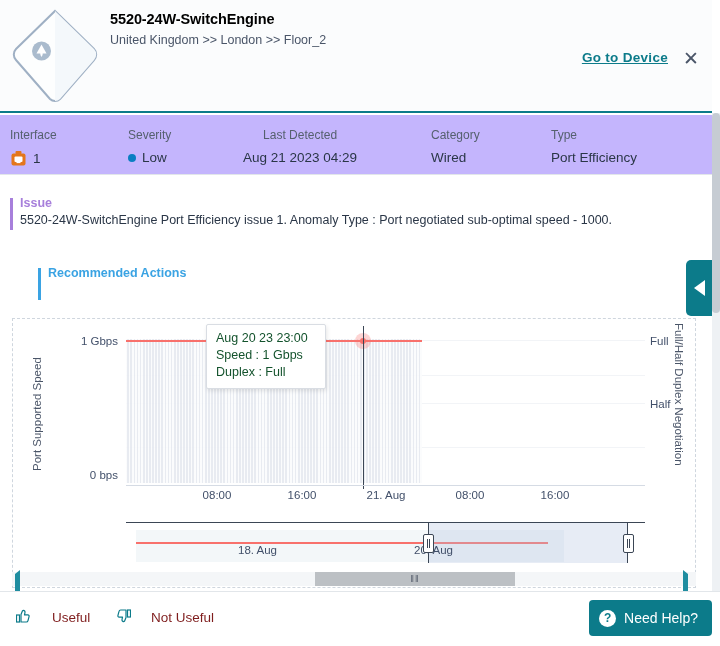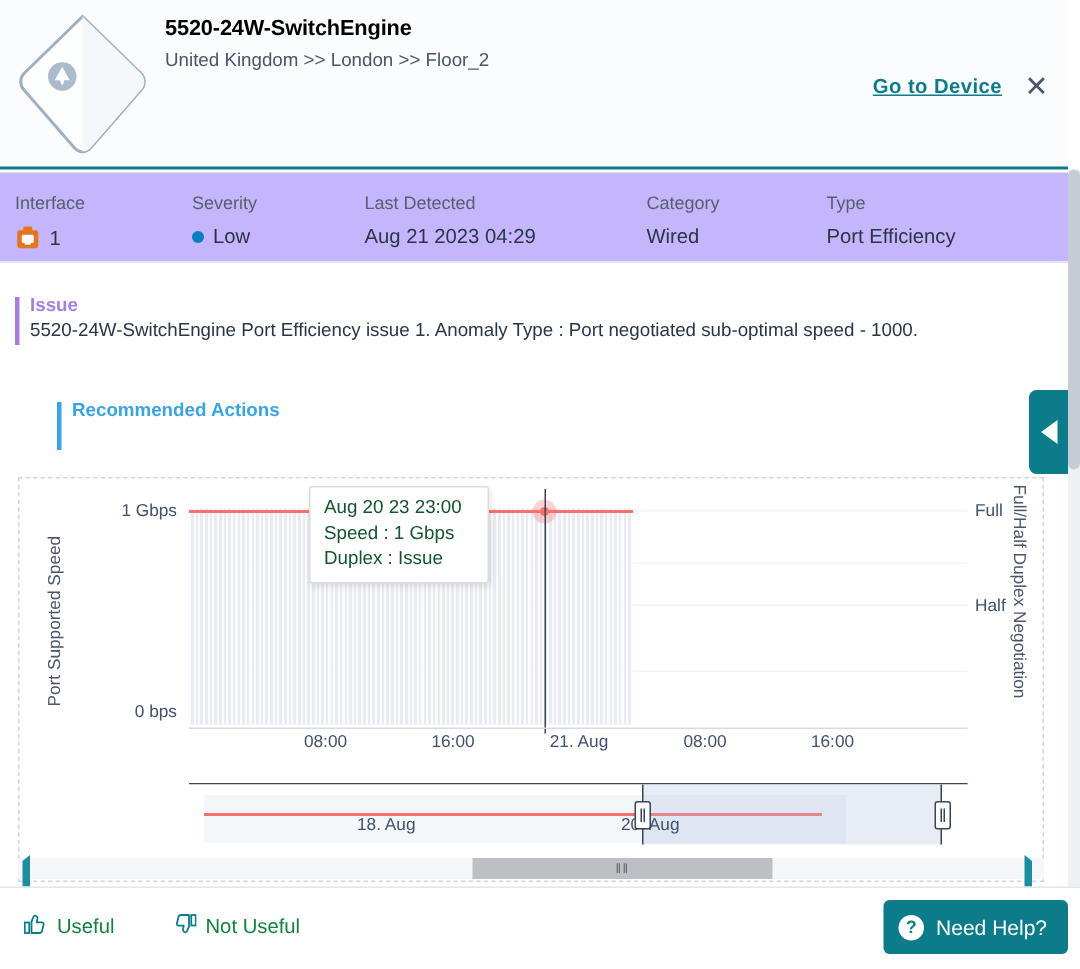--- a/index.html
+++ b/index.html
@@ -273,22 +273,22 @@
 
   
   .footer {
     position: absolute; left: 0; bottom: 0;
     width: 720px; height: 55px;
     background: #ffffff;
     border-top: 1px solid #e2e6ea;
   }
   .fb {
     position: absolute; top: 16px;
-    display: flex; align-items: center; gap: 6px;
-    color: #15803d; font-size: 13.5px; cursor: pointer;
+    display: flex; align-items: center; gap: 20px;
+    color: #7f1d1d; font-size: 13.5px; cursor: pointer;
   }
   #useful-btn { left: 16px; }
   #notuseful-btn { left: 115px; }
   .needhelp {
     position: absolute; right: 8px; top: 8px;
     height: 36px; padding: 0 14px 0 10px;
     background: #0c7b8a; color: #ffffff;
     border-radius: 4px; cursor: pointer;
     display: flex; align-items: center; gap: 8px;
     font-size: 14px;
@@ -342,21 +342,21 @@
     </div>
 
     <div class="info-col" style="left:128px;">
       <div class="info-label">Severity</div>
       <div class="info-value">
         <span class="sev-dot"></span>
         <span>Low</span>
       </div>
     </div>
 
-    <div class="info-col" style="left:243px;">
+    <div class="info-col" style="left:243px;text-align:center;">
       <div class="info-label">Last Detected</div>
       <div class="info-value">Aug 21 2023 04:29</div>
     </div>
 
     <div class="info-col" style="left:431px;">
       <div class="info-label">Category</div>
       <div class="info-value">Wired</div>
     </div>
 
     <div class="info-col" style="left:551px;">
@@ -407,21 +407,21 @@
 
     <div class="xlab" style="left:204px;">08:00</div>
     <div class="xlab" style="left:289px;">16:00</div>
     <div class="xlab" style="left:373px;">21. Aug</div>
     <div class="xlab" style="left:457px;">08:00</div>
     <div class="xlab" style="left:542px;">16:00</div>
 
     <div class="tooltip">
       <div>Aug 20 23 23:00</div>
       <div>Speed : 1 Gbps</div>
-      <div>Duplex : Issue</div>
+      <div>Duplex : Full</div>
     </div>
 
     <div class="nav">
       <div class="nav-top"></div>
       <div class="nav-bg"></div>
       <div class="nav-series"></div>
       <div class="nav-redline"></div>
       <div class="nav-mask"></div>
 
       <div class="nav-lab" style="left:112px;">18. Aug</div>

